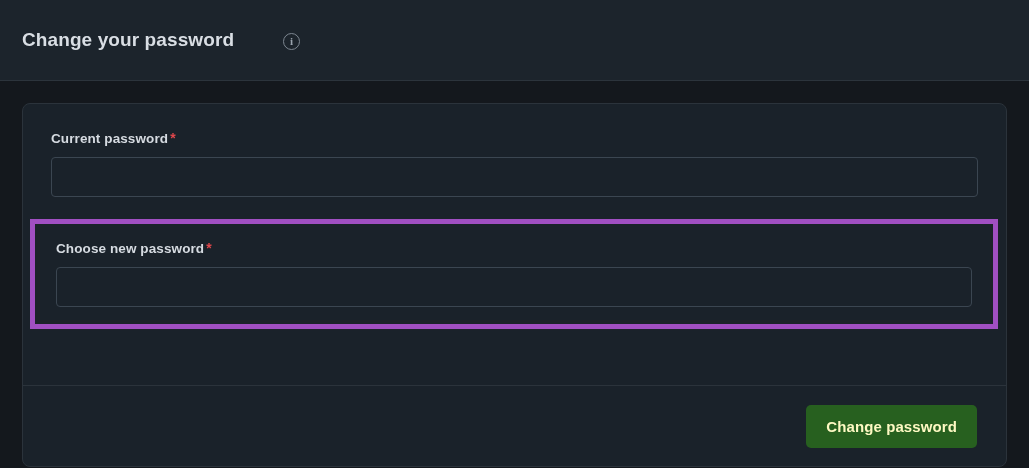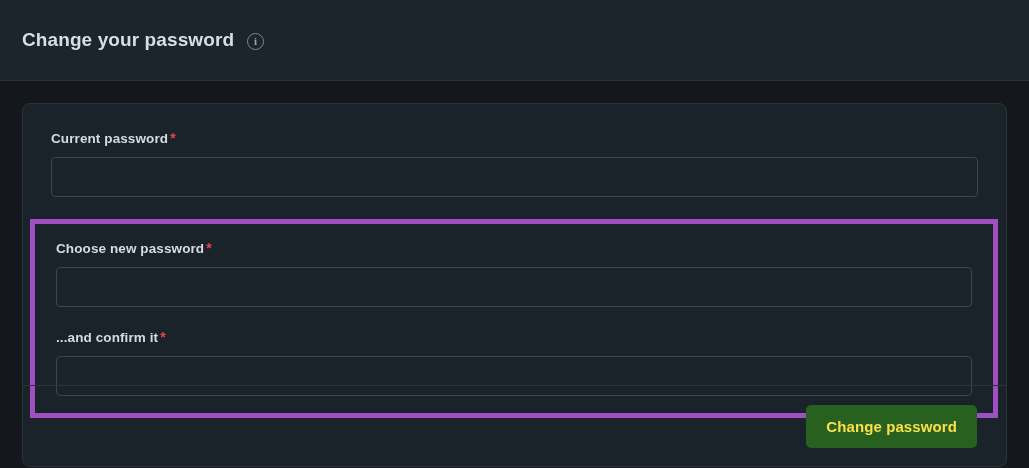--- a/index.html
+++ b/index.html
@@ -1,15 +1,15 @@
 <!DOCTYPE html>
 <html><head>
 <meta charset="utf-8">
 <style>
-  * { box-sizing: border-box; margin: 0; padding: 0; }
+  * { box-sizing: border-box; margin: 0; padding: 0; gap: 36px; }
 
   html, body {
     width: 1029px;
     height: 468px;
     overflow: hidden;
   }
 
   body {
     background: #14181d;
     font-family: "Liberation Sans", sans-serif;
@@ -119,21 +119,21 @@
     height: 81px;
     border-top: 1px solid #2b333b;
     display: flex;
     align-items: center;
     justify-content: flex-end;
     padding: 0 29px;
   }
 
   .submit-button {
     background: #27601f;
-    color: #fde047;
+    color: #fef9c3;
     border: none;
     border-radius: 5px;
     font-family: "Liberation Sans", sans-serif;
     font-size: 15px;
     font-weight: bold;
     padding: 13px 20px;
     cursor: pointer;
     letter-spacing: 0.1px;
   }
 </style>
@@ -153,24 +153,20 @@
       <div class="field-col">
         <label class="field-label"><span>Current password</span><span class="required-mark">*</span></label>
         <input class="text-input" type="password" value="" placeholder="" style="">
       </div>
 
       <div class="highlight-group">
         <div class="field-col">
           <label class="field-label"><span>Choose new password</span><span class="required-mark">*</span></label>
           <input class="text-input" type="password" value="" placeholder="" style="">
         </div>
-        <div class="field-col">
-          <label class="field-label"><span>...and confirm it</span><span class="required-mark">*</span></label>
-          <input class="text-input" type="password" value="" placeholder="" style="">
-        </div>
       </div>
 
     </div>
 
     <div class="card-footer">
       <button class="submit-button">Change password</button>
     </div>
 
   </div>
 </div>

